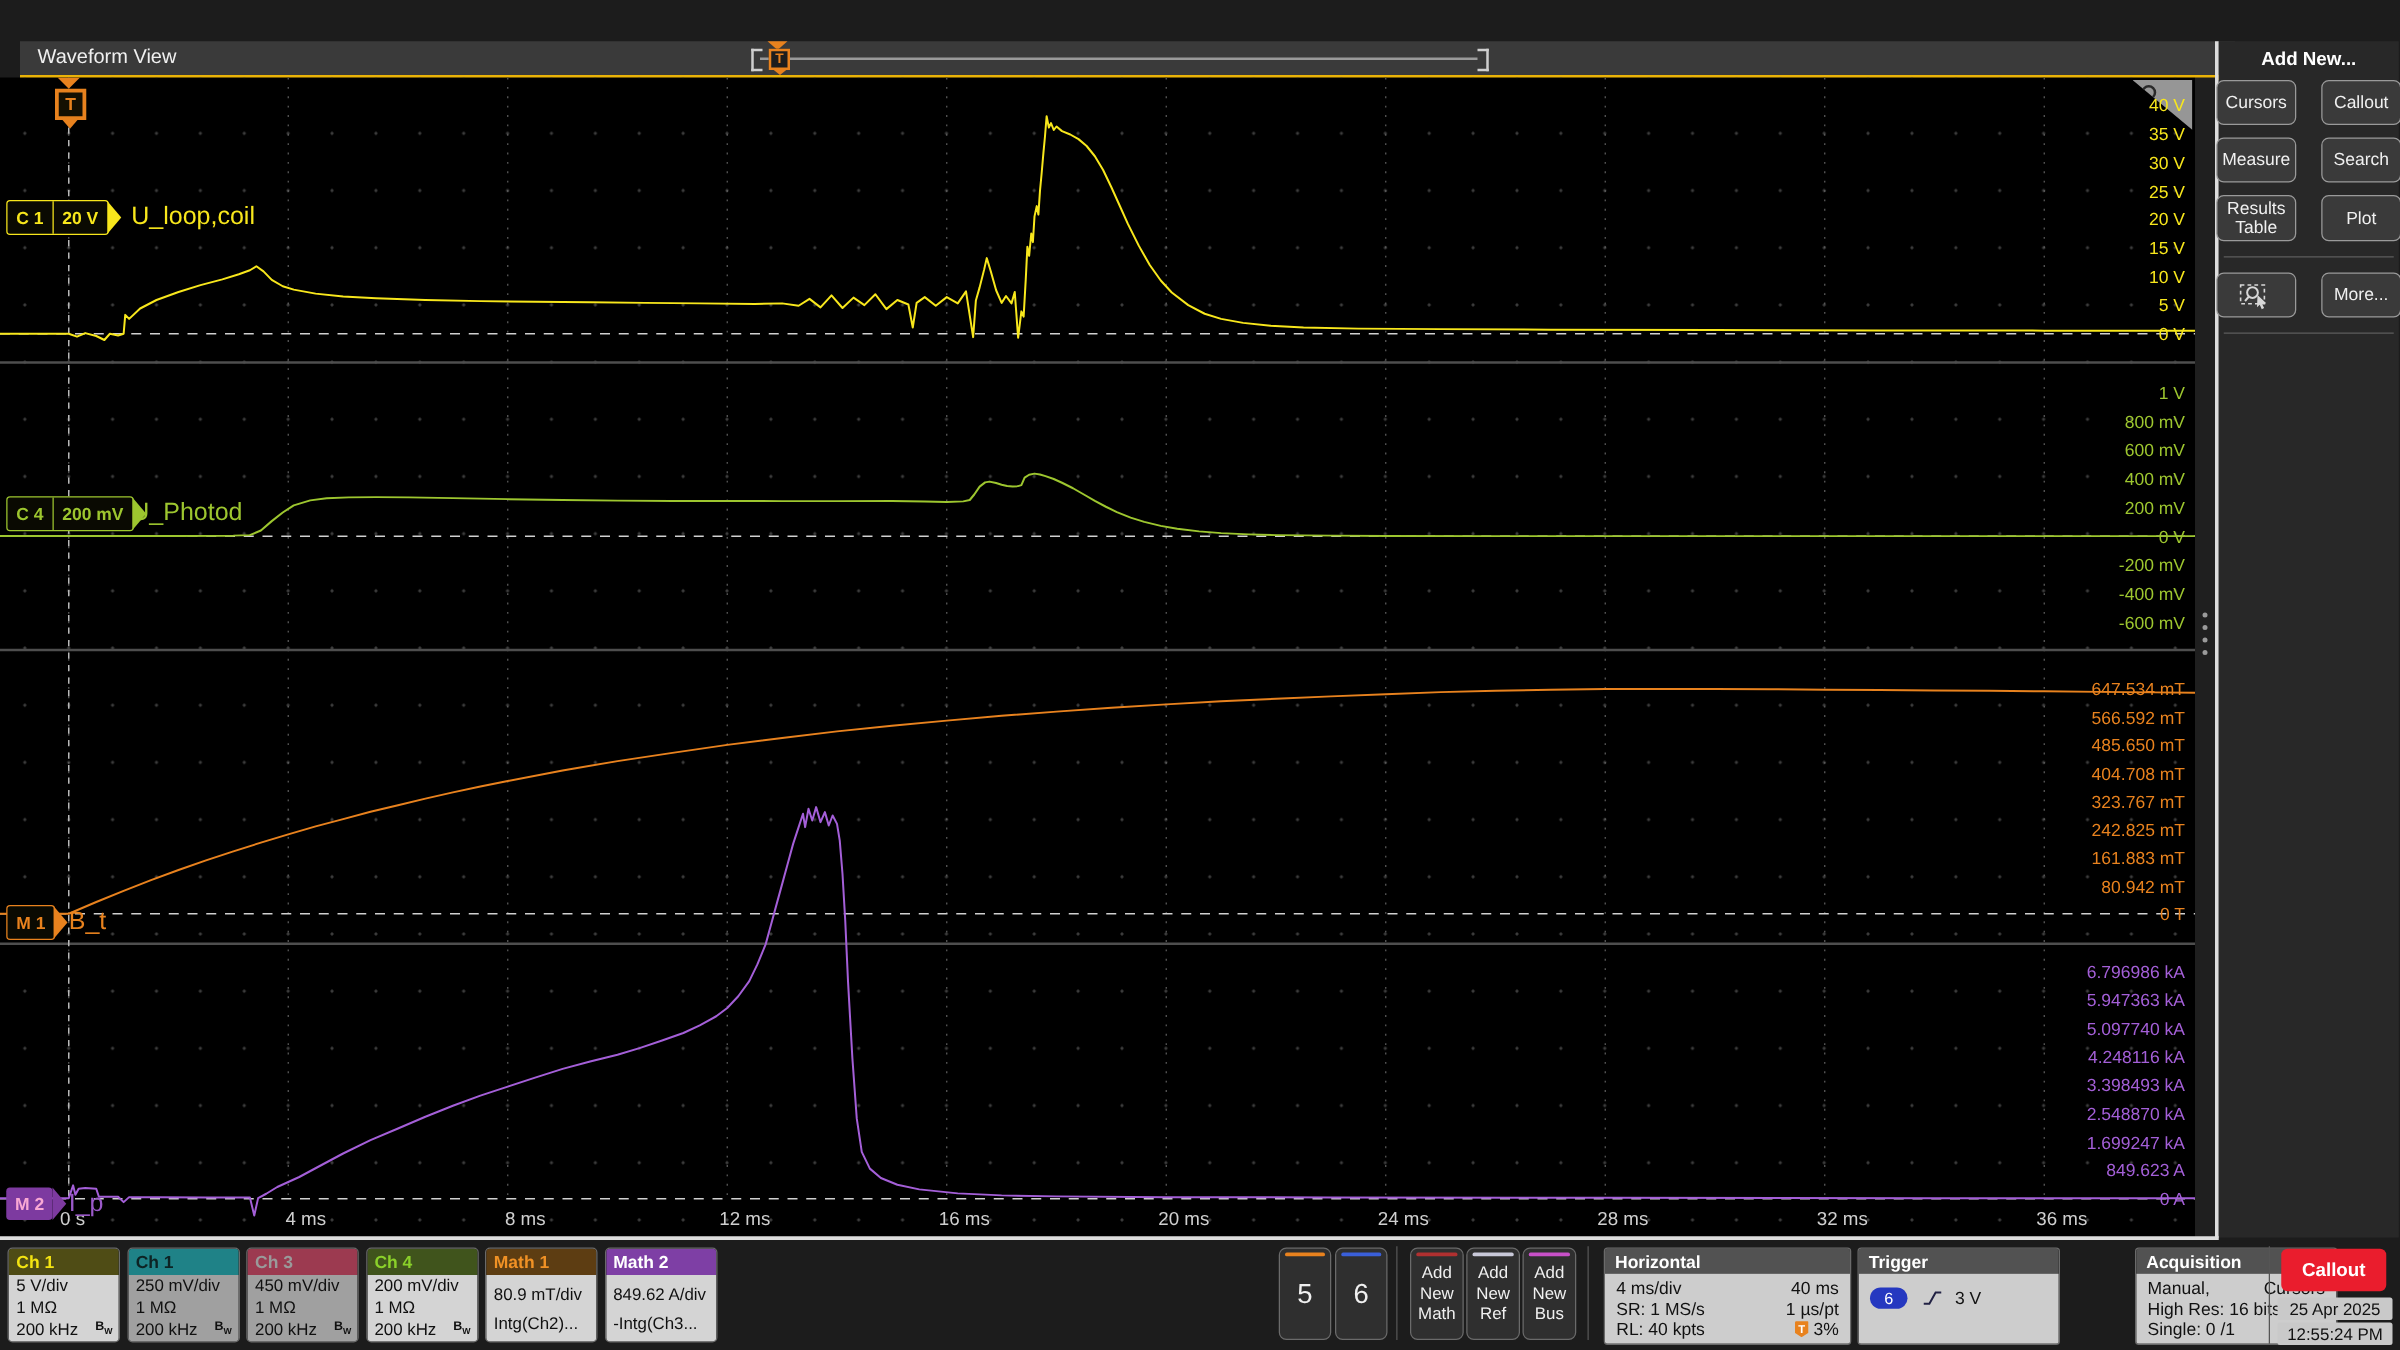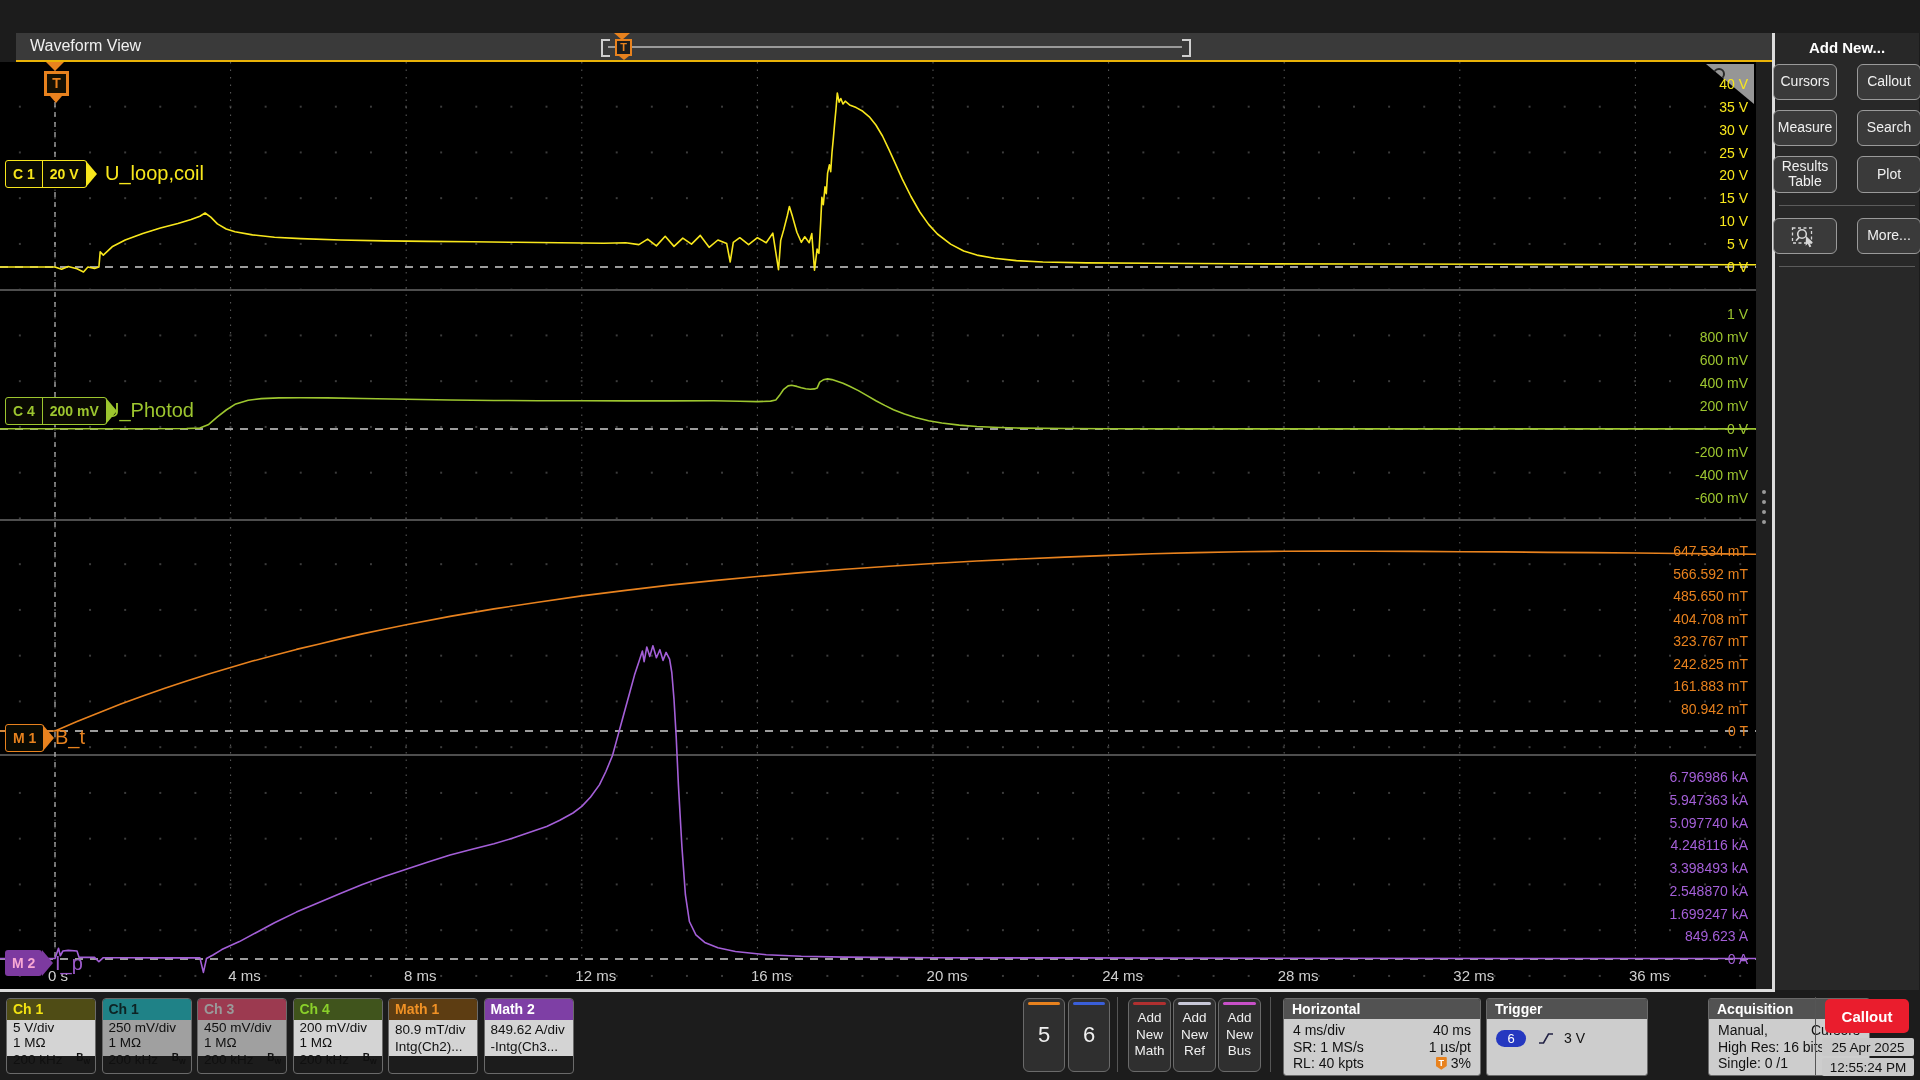--- a/index.html
+++ b/index.html
@@ -60,21 +60,21 @@
   .sb-btn{background:#3a3a3a;border:1px solid #9a9a9a;border-radius:6px;color:#f0f0f0;font-size:14px;
           min-height:30px;display:flex;align-items:center;justify-content:center;text-align:center;
           line-height:1.1;padding:2px 1px;cursor:default;}
   .sb-sep{border:none;border-top:1px solid #5c5c5c;margin:12px 4px;}
   
   .bottom-line{position:absolute;left:0;top:989px;width:1775px;height:3px;background:#dcdcdc;}
   .bottombar{position:absolute;left:0;top:992px;width:1920px;height:88px;background:#1c1c1c;}
   .ch-card{position:absolute;top:6px;width:88px;height:74px;border:1px solid #6a6a6a;border-radius:4px;
            overflow:hidden;font-size:13.5px;}
   .ch-head{height:21px;font-weight:bold;font-size:14px;padding-left:6px;line-height:21px;}
-  .ch-body{height:36px;padding-left:6px;color:#101010;display:flex;flex-direction:column;justify-content:space-evenly;}
+  .ch-body{height:54px;padding-left:6px;color:#101010;display:flex;flex-direction:column;justify-content:space-evenly;}
   .ch-row{line-height:15px;display:flex;align-items:center;}
   .bw{margin-left:auto;margin-right:5px;font-size:10px;font-weight:bold;}
   .bw sub{font-size:7px;}
   .numbtn{position:absolute;top:6px;width:40px;height:72px;background:#2f2f2f;border:1px solid #6a6a6a;
           border-radius:6px;color:#f0f0f0;font-size:22px;display:flex;align-items:center;justify-content:center;}
   .numbtn .stripe,.addbtn .stripe{position:absolute;left:4px;right:4px;top:3px;height:3px;border-radius:2px;}
   .addbtn{position:absolute;top:6px;width:41px;height:72px;background:#2f2f2f;border:1px solid #6a6a6a;
           border-radius:6px;color:#f0f0f0;font-size:13.5px;display:flex;align-items:center;justify-content:center;
           text-align:center;line-height:1.25;}
   .vsep{position:absolute;top:5px;width:1px;height:75px;background:#555;}

